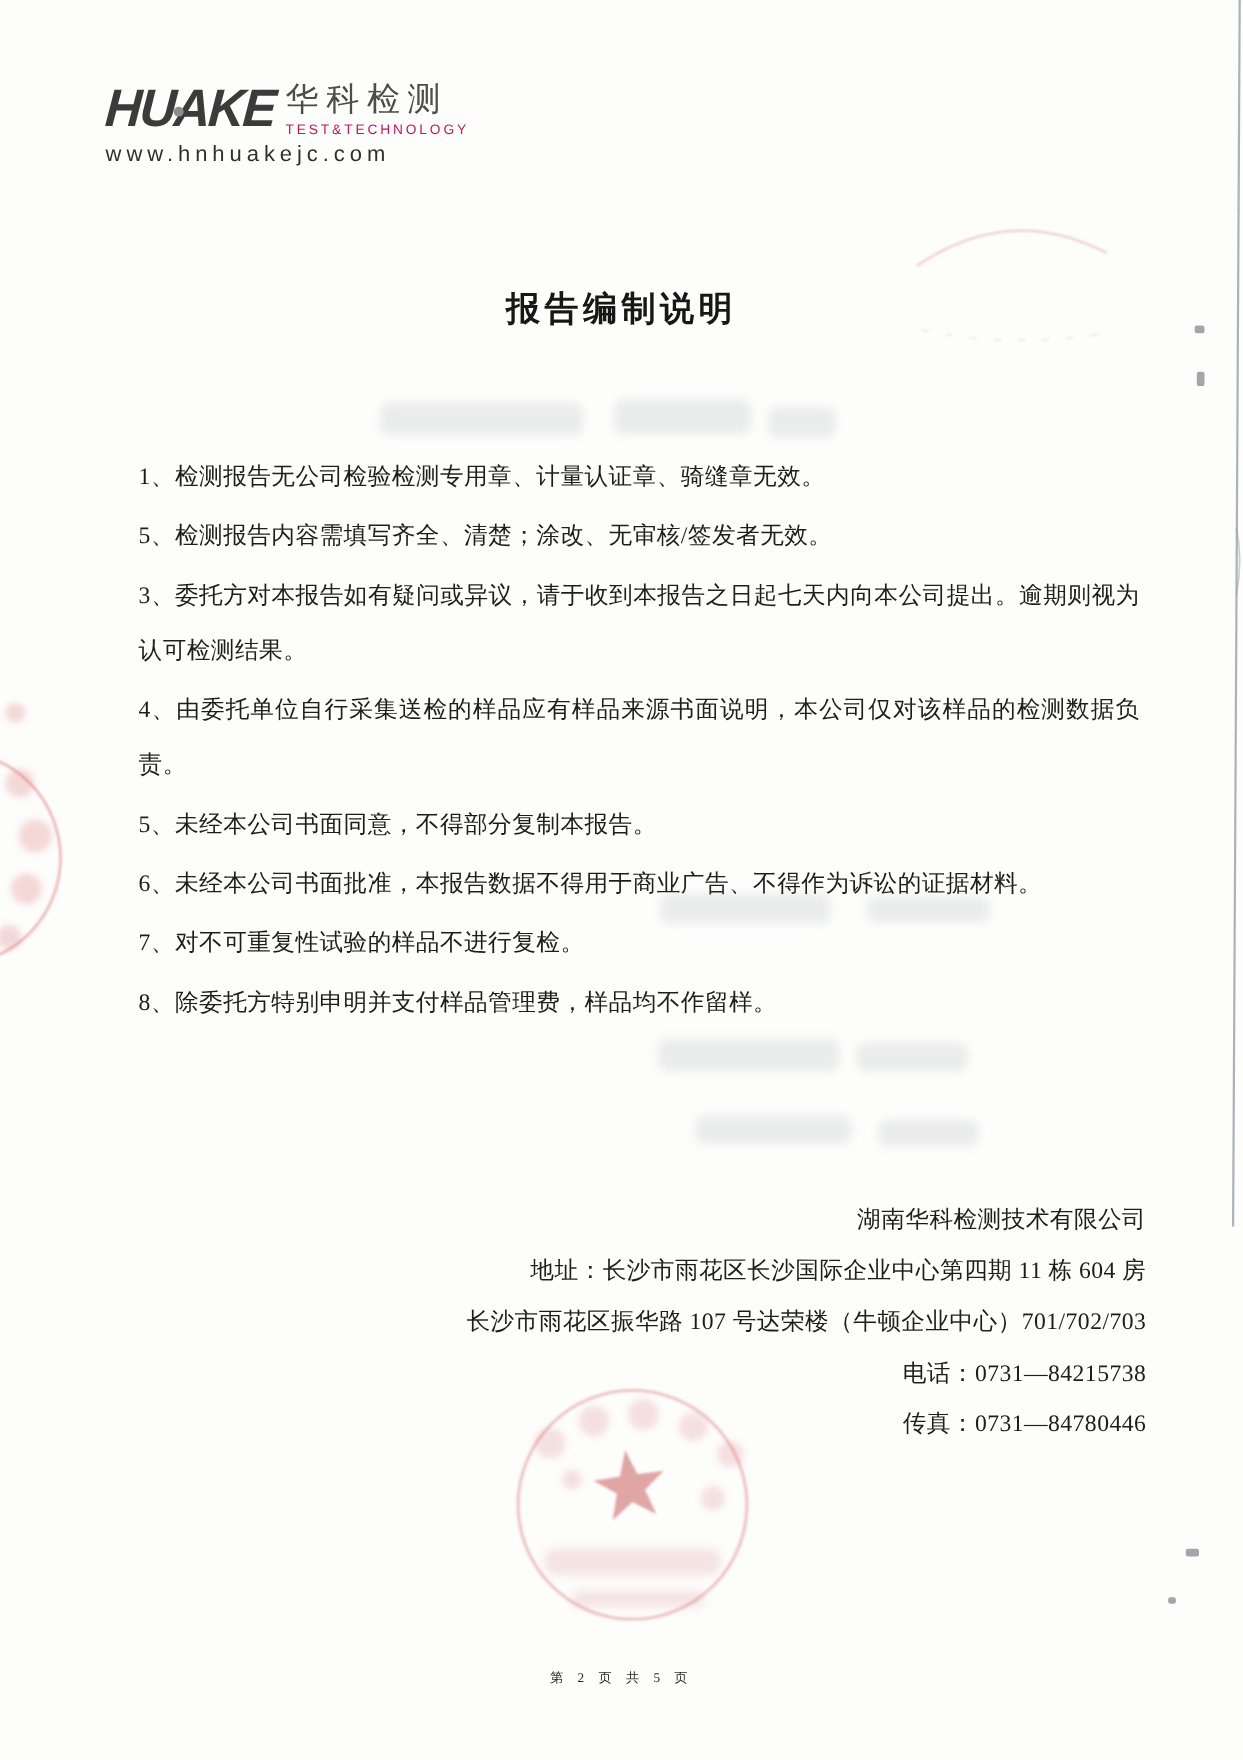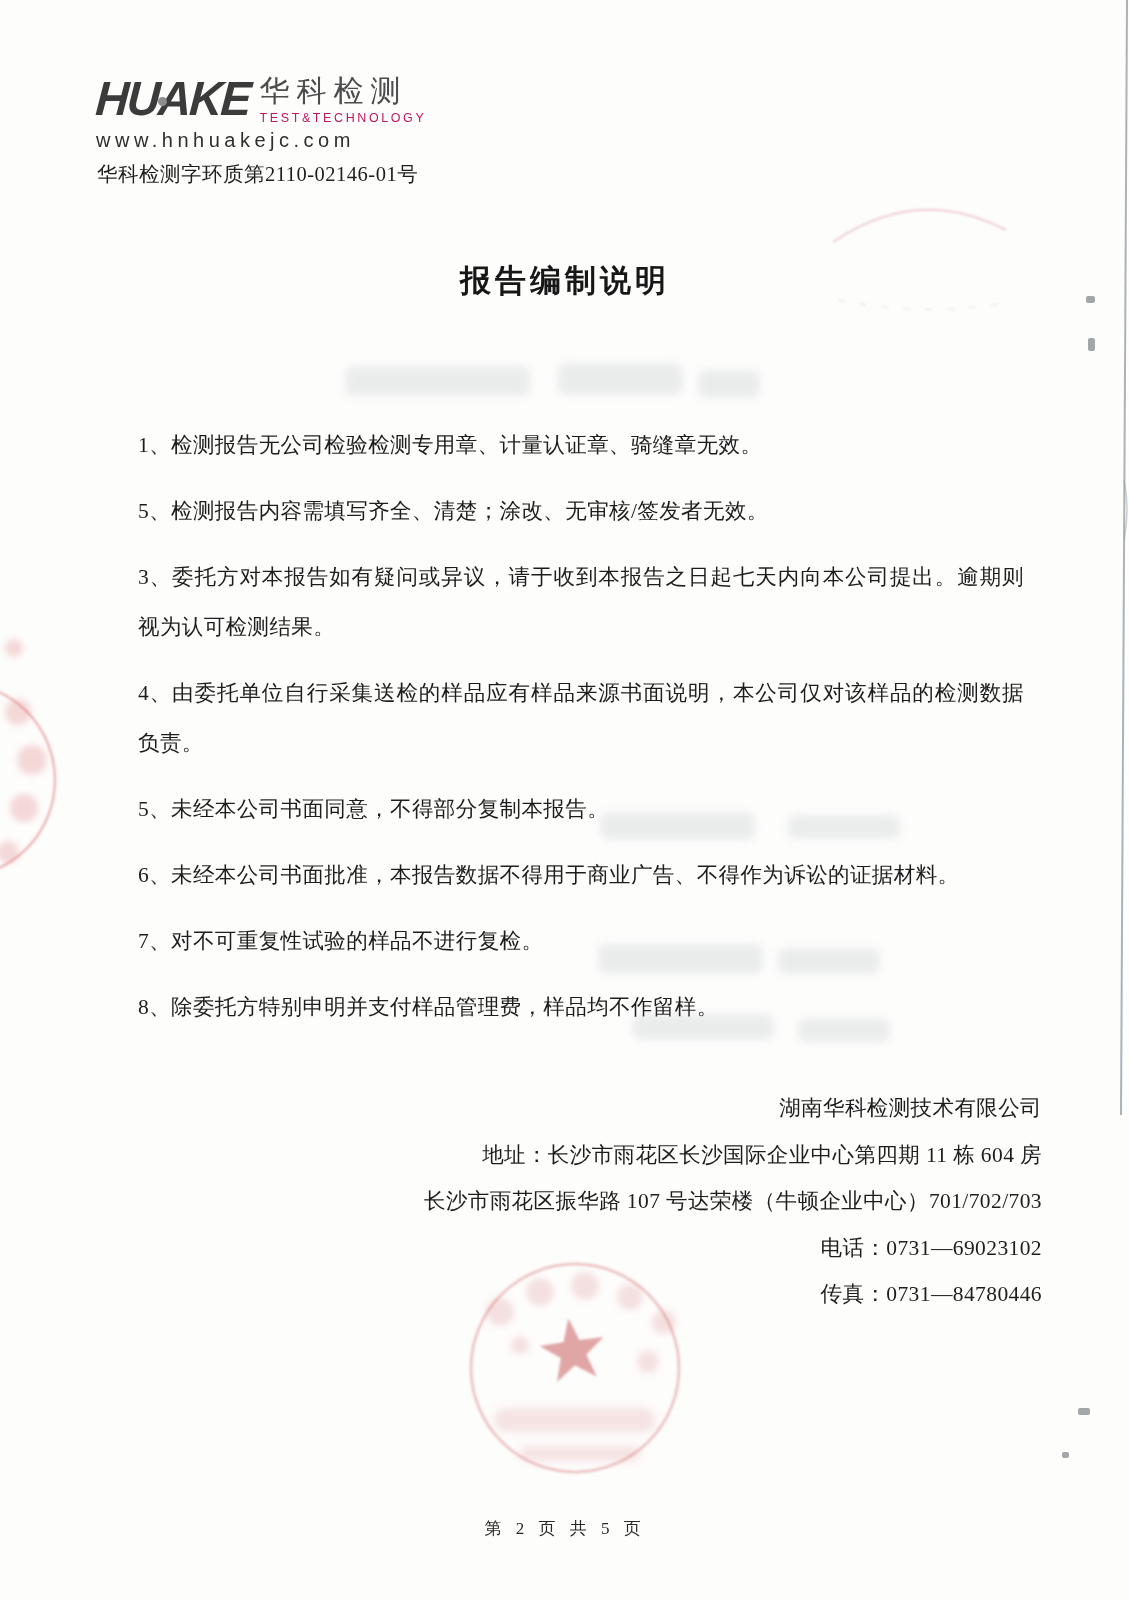--- a/index.html
+++ b/index.html
@@ -41,74 +41,73 @@
   .doc-title{
     position:absolute;left:0;top:260px;width:1130px;text-align:center;
     font-size:31px;font-weight:bold;letter-spacing:4px;color:#171717;margin:0;
   }
   
   .notes{
     position:absolute;left:122px;top:404px;width:918px;
     font-size:21.5px;line-height:50px;color:#1d1d1d;
   }
   .notes p{
-    margin:16px;text-align:justify;text-justify:inter-character;letter-spacing:.4px;
+    margin:4px;text-align:justify;text-justify:inter-character;letter-spacing:.4px;
   }
   
   .company-info{
     position:absolute;left:122px;top:1085px;width:920px;
     font-size:21.5px;line-height:46.5px;color:#1d1d1d;letter-spacing:.4px;
   }
   .ci-line{margin:0;white-space:nowrap;text-align:right;}
   .ci-company{padding-left:45px;}
   .ci-addr2{padding-left:68px;}
   
   .page-indicator{
     position:absolute;left:0;top:1517px;width:1130px;text-align:center;
-    font-size:17px;letter-spacing:5px;color:#2a2a2a;
+    font-size:12px;letter-spacing:5px;color:#2a2a2a;
   }
   
   .decor{position:absolute;left:0;top:0;pointer-events:none;}
 </style>
 </head>
 <body>
 
 <div class="page">
 
   <div class="logo-block">
     <div class="logo-row">
       <div class="logo-wordmark">HUAKE</div>
       <span class="logo-a-dot"></span>
       <div class="logo-cn-col">
         <div class="logo-cn">华科检测</div>
         <div class="logo-tagline">TEST&amp;TECHNOLOGY</div>
       </div>
     </div>
     <div class="logo-website">www.hnhuakejc.com</div>
   </div>
-  <div class="reg-number">华科检测字环质第2110-02146-01号</div>
 
   <h1 class="doc-title">报告编制说明</h1>
 
   <div class="notes">
     <p>1、检测报告无公司检验检测专用章、计量认证章、骑缝章无效。</p>
     <p>5、检测报告内容需填写齐全、清楚；涂改、无审核/签发者无效。</p>
     <p>3、委托方对本报告如有疑问或异议，请于收到本报告之日起七天内向本公司提出。逾期则视为认可检测结果。</p>
     <p>4、由委托单位自行采集送检的样品应有样品来源书面说明，本公司仅对该样品的检测数据负责。</p>
     <p>5、未经本公司书面同意，不得部分复制本报告。</p>
     <p>6、未经本公司书面批准，本报告数据不得用于商业广告、不得作为诉讼的证据材料。</p>
     <p>7、对不可重复性试验的样品不进行复检。</p>
     <p>8、除委托方特别申明并支付样品管理费，样品均不作留样。</p>
   </div>
 
   <div class="company-info">
     <p class="ci-line ci-company">湖南华科检测技术有限公司</p>
     <p class="ci-line"><span>地址：</span><span>长沙市雨花区长沙国际企业中心第四期 11 栋 604 房</span></p>
     <p class="ci-line ci-addr2"><span>长沙市雨花区振华路 107 号达荣楼（牛顿企业中心）701/702/703</span></p>
-    <p class="ci-line"><span>电话：</span><span>0731—69023102</span></p>
+    <p class="ci-line"><span>电话：</span><span>0731—84215738</span></p>
     <p class="ci-line"><span>传真：</span><span>0731—84780446</span></p>
   </div>
 
   <div class="page-indicator">第 2 页 共 5 页</div>
 
   <svg class="decor" width="1130" height="1600" viewBox="0 0 1130 1600">
     <defs>
       <filter id="b1" x="-50%" y="-50%" width="200%" height="200%">
           <feGaussianBlur stdDeviation="1.1"></feGaussianBlur>
         </filter>

